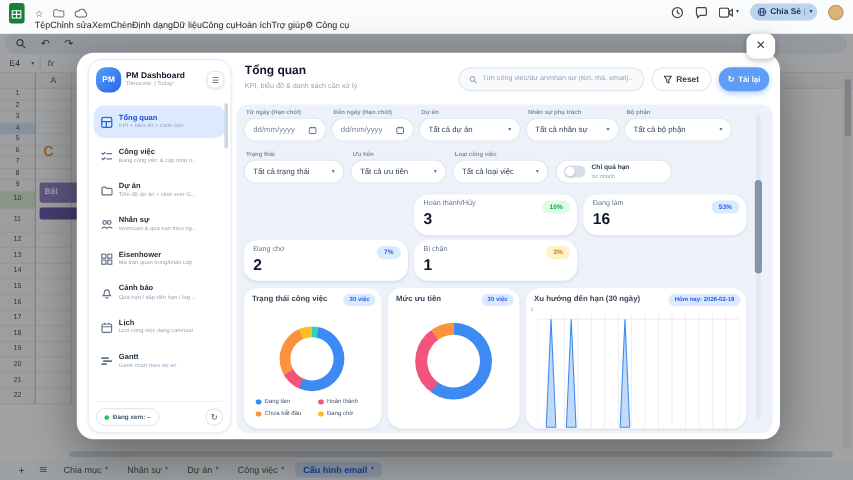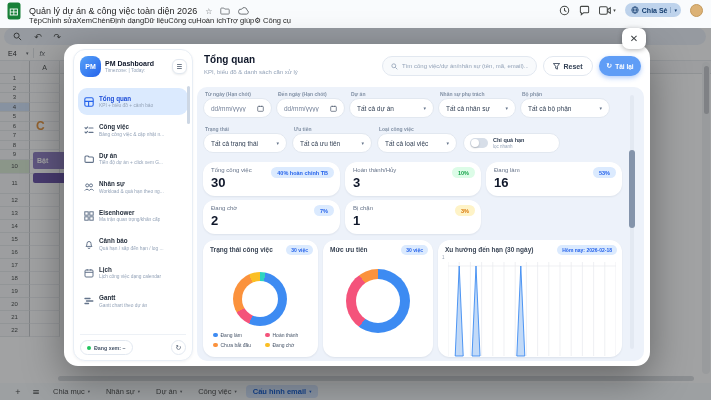--- a/index.html
+++ b/index.html
@@ -247,21 +247,20 @@
 <div class="chrome">
   <div class="titlerow">
     <span>
         <svg width="14" height="18" viewBox="0 0 14 18">
           <rect width="13" height="17" x="0.5" y="0.5" rx="2.5" fill="#188038"></rect>
           <rect x="3.2" y="7" width="7.2" height="6" fill="none" stroke="#fff" stroke-width="0.9"></rect>
           <line x1="3.2" y1="10" x2="10.4" y2="10" stroke="#fff" stroke-width="0.9"></line>
           <line x1="6.8" y1="7" x2="6.8" y2="13" stroke="#fff" stroke-width="0.9"></line>
         </svg>
       </span>
-    <span class="doc-title">Quản lý dự án &amp; công việc toàn diện 2026</span>
     <span class="t-ic uni">☆</span>
     <span class="t-ic">
         <svg width="10" height="8" viewBox="0 0 13 10">
           <path d="M1 2.2a1 1 0 0 1 1-1h3l1.2 1.3H11a1 1 0 0 1 1 1V8a1 1 0 0 1-1 1H2a1 1 0 0 1-1-1z" fill="none" stroke="#5f6368" stroke-width="1"></path>
         </svg>
       </span>
     <span class="t-ic">
         <svg width="11" height="8" viewBox="0 0 12 9">
           <path d="M3.5 8a2.8 2.8 0 1 1 .4-5.5A3.2 3.2 0 0 1 10 3.6 2.3 2.3 0 0 1 9.5 8z" fill="none" stroke="#5f6368" stroke-width="1"></path>
         </svg>
@@ -519,25 +518,20 @@
       <div class="toggle-card">
         <span class="tg">
             <span class="knob"></span>
           </span>
         <span>
           <div class="tgl1">Chỉ quá hạn</div>
           <div class="tgl2">lọc nhanh</div>
         </span>
       </div>
 
-      <div class="kpi" style="left:6px; top:75px; width:137px;">
-        <div class="kl">Tổng công việc</div>
-          <div class="kv">30</div>
-        <div class="badge bdg-blue">40% hoàn chỉnh TB</div>
-      </div>
       <div class="kpi" style="left:148px; top:75px; width:136px;">
         <div class="kl">Hoàn thành/Hủy</div>
           <div class="kv">3</div>
         <div class="badge bdg-green">10%</div>
       </div>
       <div class="kpi" style="left:289px; top:75px; width:136px;">
         <div class="kl">Đang làm</div>
           <div class="kv">16</div>
         <div class="badge bdg-blue">53%</div>
       </div>

